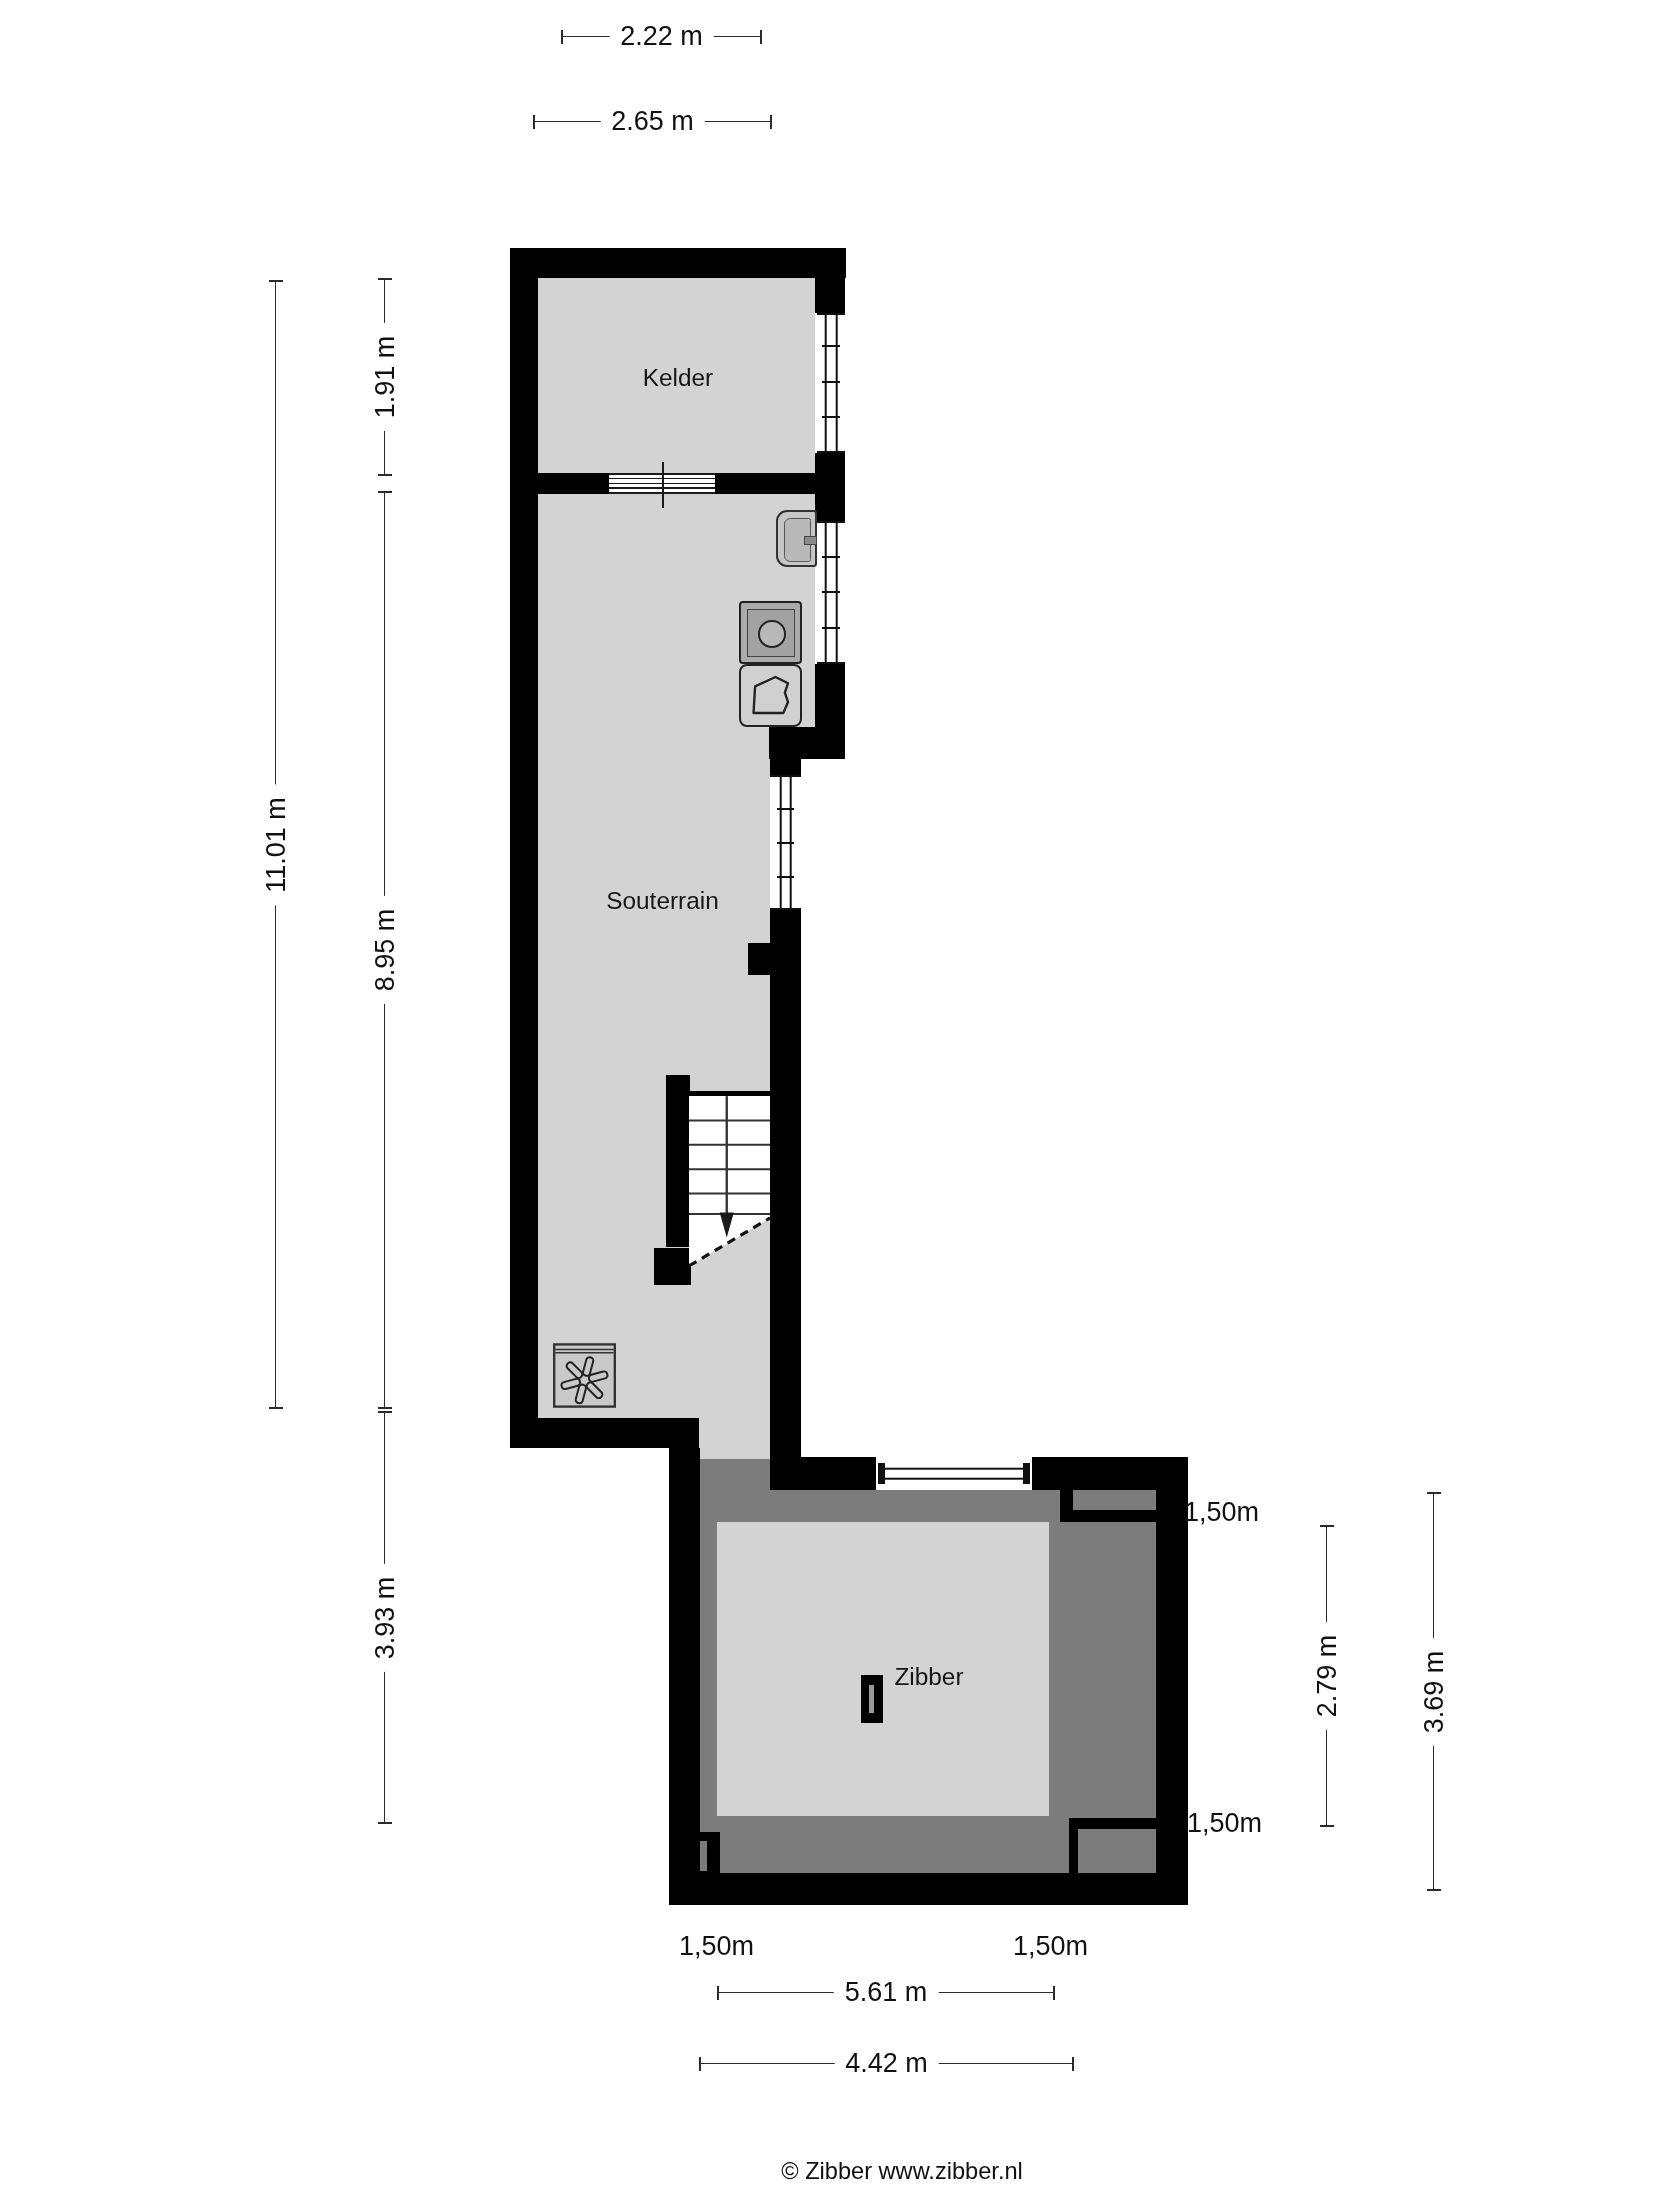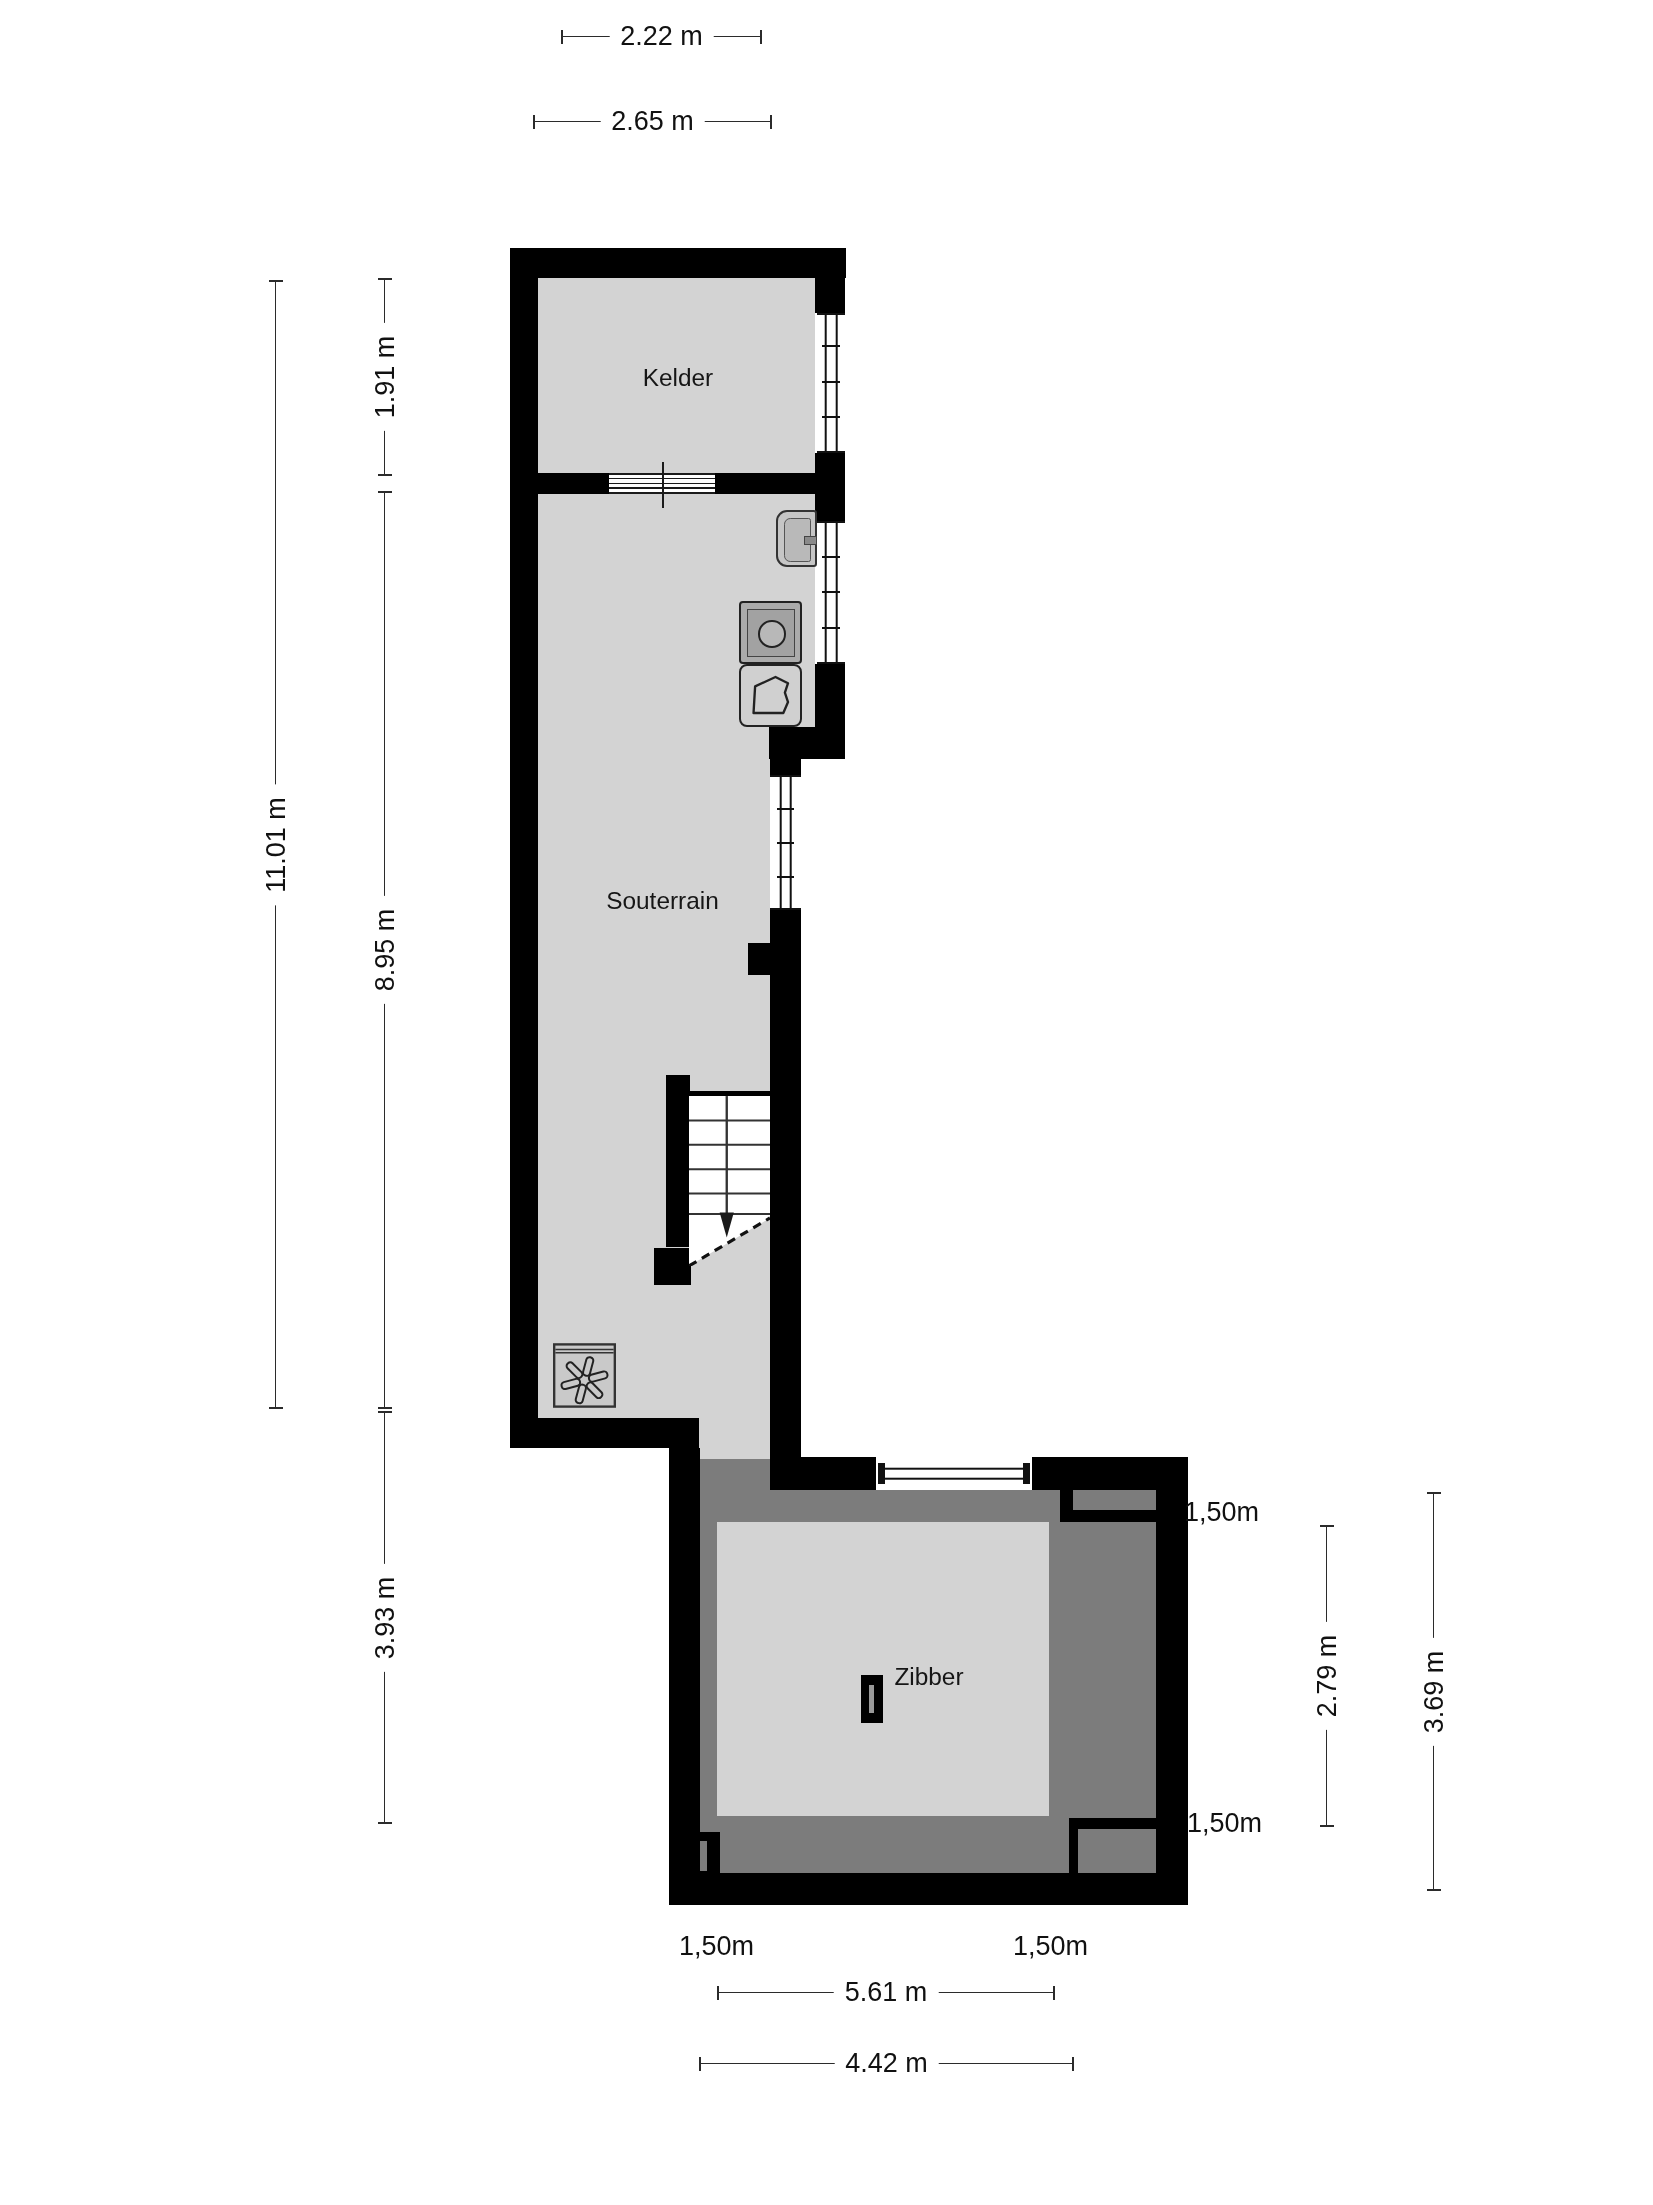--- a/index.html
+++ b/index.html
@@ -239,15 +239,16 @@
       <div class="tickR"></div>
     <span class="dlabel">5.61 m</span>
   </div>
   <div class="hdim" style="left:699px;top:2055px;width:375px;">
     <div class="dline"></div>
       <div class="tickL"></div>
       <div class="tickR"></div>
     <span class="dlabel">4.42 m</span>
   </div>
 
+  <div class="footer" style="top:2158px;">© Zibber www.zibber.nl</div>
 
 </div>
 
 
 </body></html>

